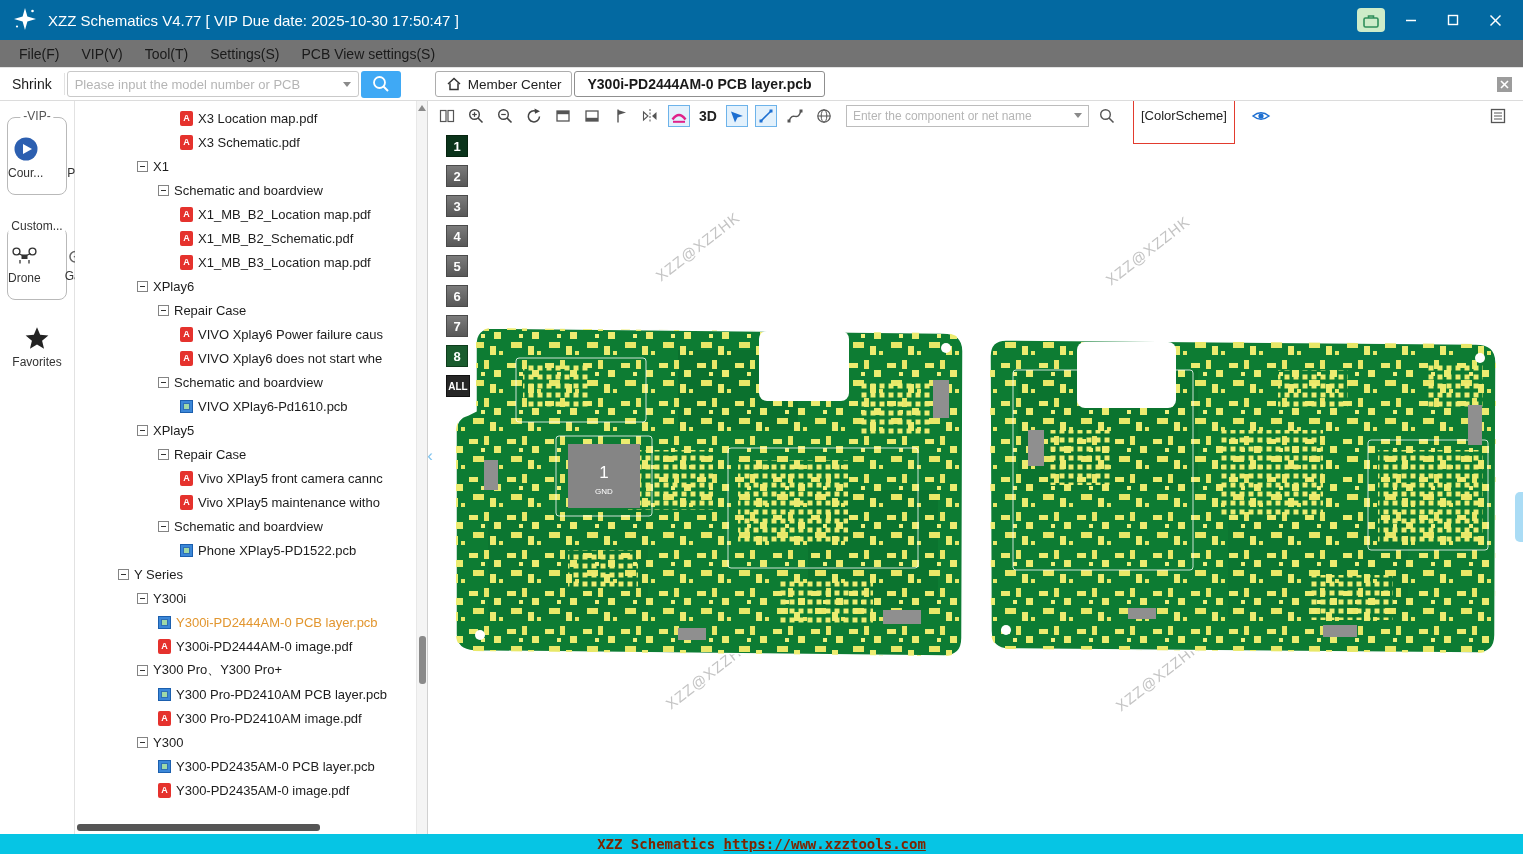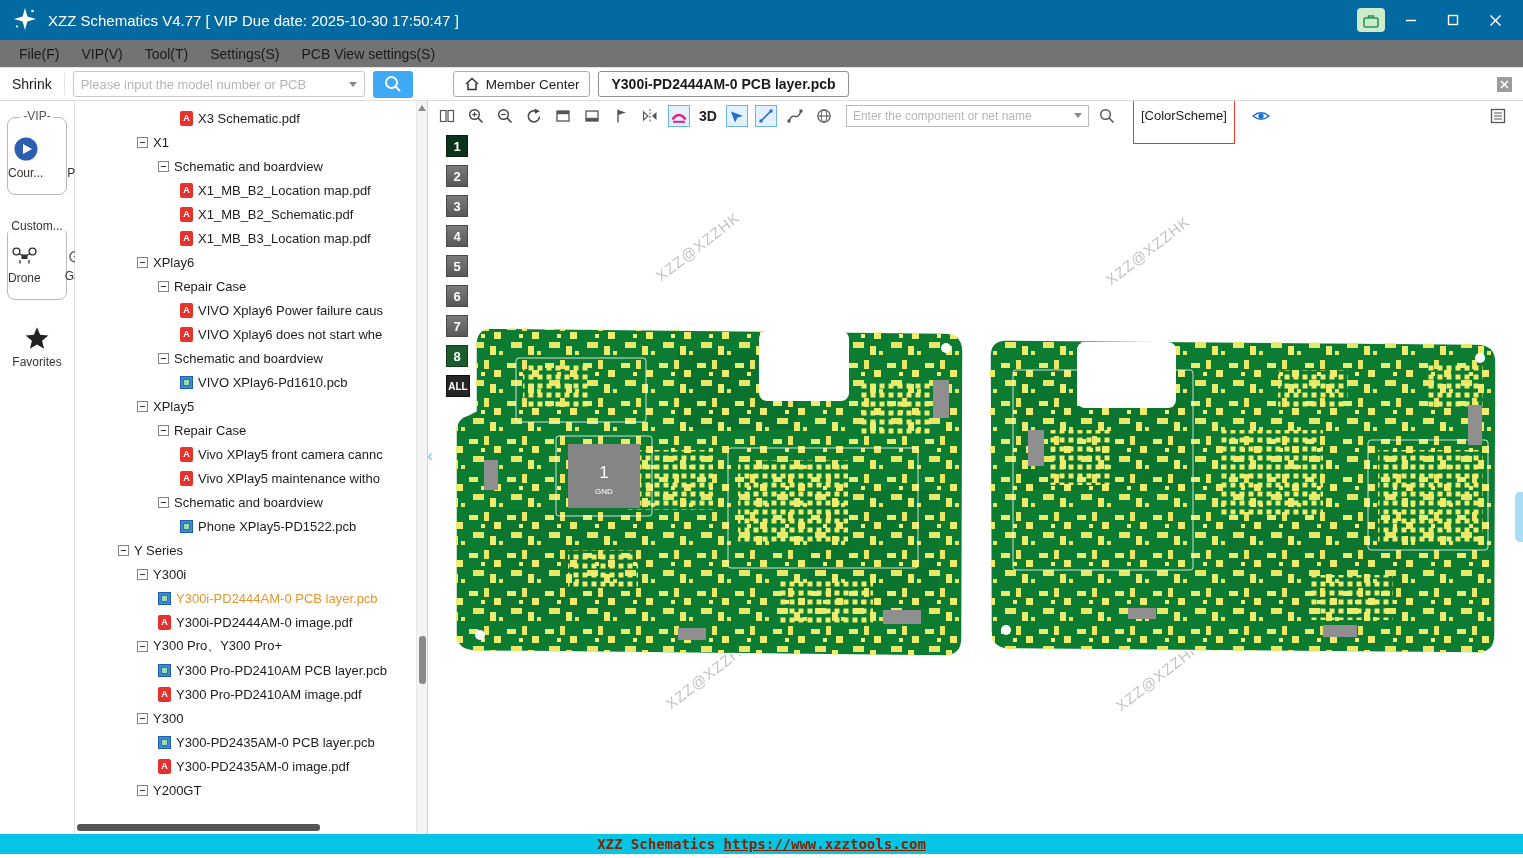--- a/index.html
+++ b/index.html
@@ -11,21 +11,21 @@
   .title { color:#fff; font-size:15px; white-space:nowrap; }
   .tb-spacer { flex:1; }
   .lic-box { width:28px; height:24px; background:#cdecc9; border-radius:4px; display:grid; place-items:center; }
   .win-btn { width:32px; height:28px; display:grid; place-items:center; cursor:default; }
 
   
   .menubar { height:28px; display:flex; align-items:center; padding:0 8px; background:#737373; border-bottom:1px solid #e3e3e3; font-size:14px; }
   .menu-item { padding:0 11px; height:100%; display:flex; align-items:center; }
 
   
-  .quickbar { height:33px; display:flex; align-items:center; border-bottom:1px solid #dcdcdc; padding:0 10px; gap:8px; font-size:14px; }
+  .quickbar { height:33px; display:flex; align-items:center; border-bottom:1px solid #dcdcdc; padding:0 10px; gap:2px; font-size:14px; }
   .shrink { padding:0 12px 0 2px; border-right:1px solid #e2e2e2; height:22px; display:flex; align-items:center; }
   .model-search { width:292px; height:26px; border:1px solid #c9c9c9; border-radius:3px; display:flex; align-items:center; padding:0 7px; gap:5px; }
   .model-search input { border:none; outline:none; flex:1; font-size:13px; font-family:inherit; color:#ef4444; background:transparent; }
   .model-search input::placeholder { color:#b5b5b5; }
   .chev-down { width:0; height:0; border-left:4px solid transparent; border-right:4px solid transparent; border-top:5px solid #8a8a8a; }
   .search-btn { width:40px; height:27px; background:#3fa9f5; border:none; border-radius:3px; display:grid; place-items:center; }
   .member { margin-left:32px; height:26px; border:1px solid #adadad; border-radius:3px; display:flex; align-items:center; gap:6px; padding:0 10px; color:#222; font-size:13.5px; background:#fff; }
   .doc-tab { height:26px; border:1px solid #8f8f8f; border-radius:3px; display:flex; align-items:center; padding:0 12px; font-weight:700; font-size:14px; background:#fff; }
   .tab-close { margin-left:auto; display:grid; place-items:center; }
 
@@ -233,20 +233,24 @@
           <path d="M12,1 L14.9,8.1 L22.5,8.7 L16.7,13.6 L18.5,21 L12,17 L5.5,21 L7.3,13.6 L1.5,8.7 L9.1,8.1 Z" fill="#222"></path>
         </svg>
       <span>Favorites</span>
     </div>
   </div>
 
   <div class="treepanel">
     <div class="tree">
       <div class="trow lv3">
           <span class="ic-pdf"></span>
+          <span class="tlabel">X3 Location map.pdf</span>
+        </div>
+      <div class="trow lv3">
+          <span class="ic-pdf"></span>
           <span class="tlabel">X3 Schematic.pdf</span>
         </div>
       <div class="trow lv1">
           <span class="twisty"></span>
           <span class="tlabel">X1</span>
         </div>
       <div class="trow lv2">
           <span class="twisty"></span>
           <span class="tlabel">Schematic and boardview</span>
         </div>
@@ -342,24 +346,20 @@
           <span class="twisty"></span>
           <span class="tlabel">Y300</span>
         </div>
       <div class="trow lv2">
           <span class="ic-pcb"></span>
           <span class="tlabel">Y300-PD2435AM-0 PCB layer.pcb</span>
         </div>
       <div class="trow lv2">
           <span class="ic-pdf"></span>
           <span class="tlabel">Y300-PD2435AM-0 image.pdf</span>
-        </div>
-      <div class="trow lv1">
-          <span class="twisty"></span>
-          <span class="tlabel">Y200GT</span>
         </div>
     </div>
     <div class="vscroll">
       <div class="vs-up"></div>
       <div class="vs-thumb"></div>
     </div>
     <div class="hs-thumb"></div>
   </div>
 
   <div class="collapse-left"></div>

